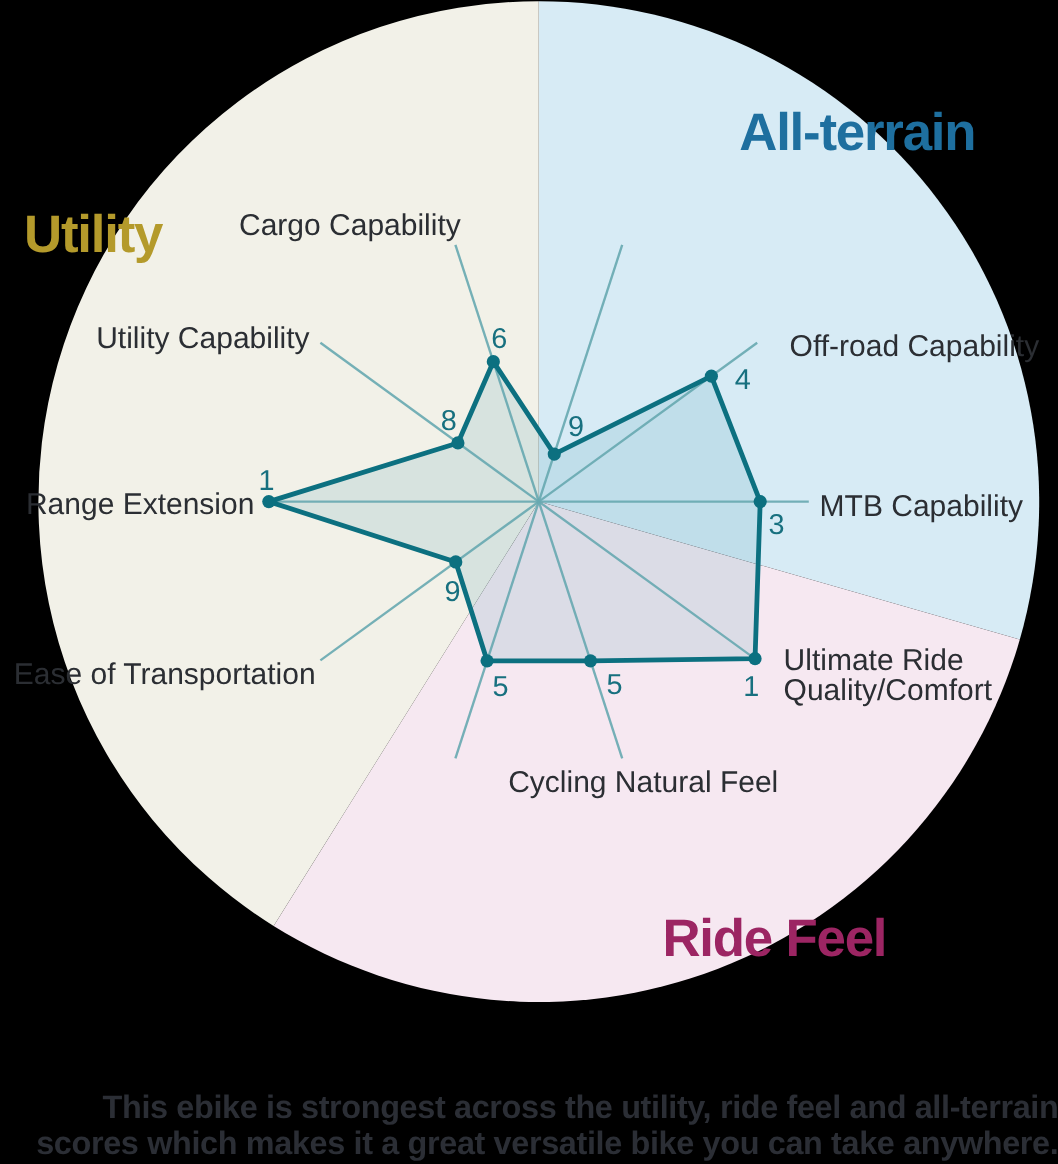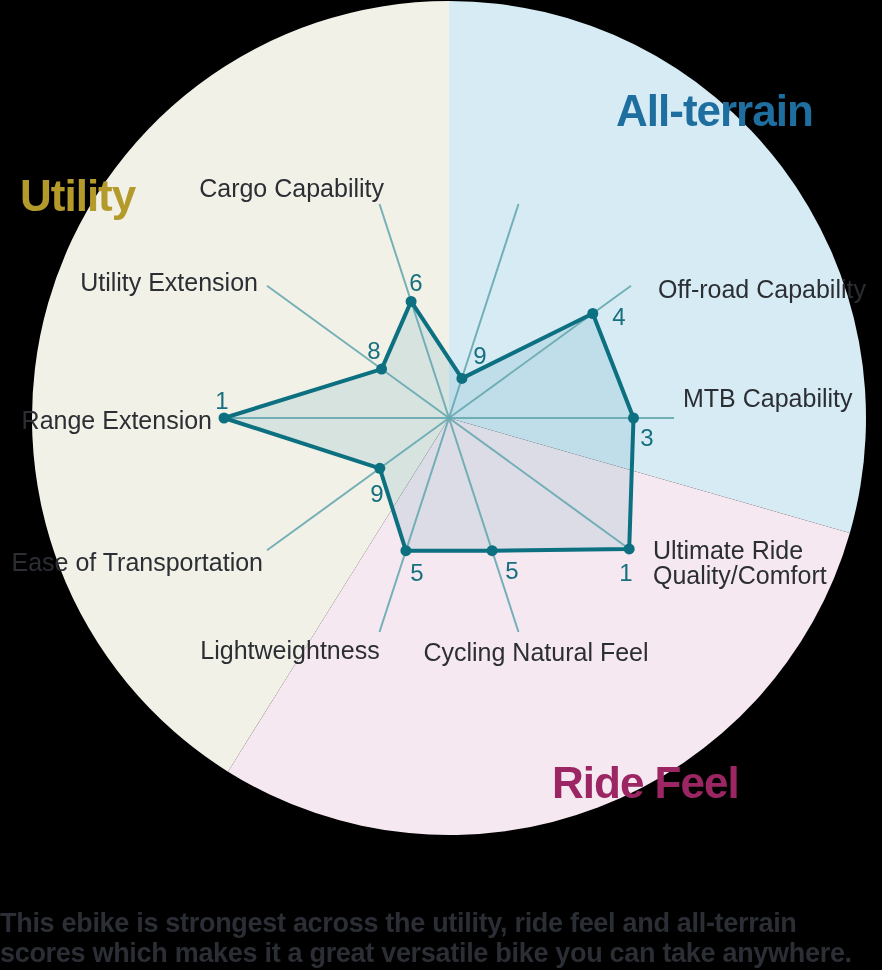--- a/index.html
+++ b/index.html
@@ -8,21 +8,21 @@
   #chart-svg{position:absolute;left:0;top:0;}
   .heading{position:absolute;font-size:44px;font-weight:700;letter-spacing:-1px;white-space:nowrap;}
   .h-allterrain{left:616px;top:86px;}
   .h-utility{left:20px;top:171px;}
   .h-ridefeel{left:552px;top:758px;}
   .axis-label{position:absolute;font-size:25px;font-weight:400;color:#2b2e33;
               line-height:25px;white-space:nowrap;}
   .axis-label span{display:block;}
   .value-label{position:absolute;font-size:24px;font-weight:500;color:#17707f;
                transform:translate(-50%,-50%);white-space:nowrap;}
-  .caption{position:absolute;left:0;top:908px;width:882px;text-align:left;
+  .caption{position:absolute;left:0;top:908px;width:882px;text-align:right;
            font-size:27px;font-weight:600;color:#2b2e35;line-height:30px;letter-spacing:-0.3px;}
 </style>
 </head>
 <body>
 
 <div class="stage">
   <svg id="chart-svg" width="882" height="970" viewBox="0 0 882 970">
       <path d="M 449 418 L 449 1 A 417 417 0 0 1 849.846127206279 532.9407773756886 Z" fill="#d7ebf5"></path>
       <path d="M 449 418 L 849.846127206279 532.9407773756886 A 417 417 0 0 1 228.0236668147536 771.6360560972297 Z" fill="#f6e8f1"></path>
       <path d="M 449 418 L 228.0236668147536 771.6360560972297 A 417 417 0 0 1 448.99999999999994 1 Z" fill="#f2f1e8"></path>
@@ -51,47 +51,44 @@
     </svg>
 
   <div class="heading h-allterrain" style="color: rgb(30, 111, 159);">All-terrain</div>
   <div class="heading h-ridefeel" style="color: rgb(156, 37, 99);">Ride Feel</div>
   <div class="heading h-utility" style="color: rgb(180, 154, 43);">Utility</div>
 
   <div class="caption">
     <div>This ebike is strongest across the utility, ride feel and all-terrain</div>
     <div>scores which makes it a great versatile bike you can take anywhere.</div>
   </div>
-<div class="axis-label" style="top: 386px; left: 683px; text-align: center;">
+<div class="axis-label" style="top: 410px; left: 683px; text-align: center;">
       <span>MTB Capability</span>
     </div>
     <div class="value-label" style="left: 647px; top: 438px;">3</div>
     <div class="axis-label" style="top: 538px; left: 653px;">
       <span>Ultimate Ride</span>
       <span>Quality/Comfort</span>
     </div>
     <div class="value-label" style="left: 626px; top: 573px;">1</div>
     <div class="axis-label" style="top: 639.5px; left: 536px; transform: translateX(-50%); text-align: center;">
       <span>Cycling Natural Feel</span>
     </div>
     <div class="value-label" style="left: 512px; top: 571px;">5</div>
-    <div class="axis-label" style="top: 637.5px; left: 290px; transform: translateX(-50%); text-align: center;">
-      <span>Lightweightness</span>
-    </div>
     <div class="value-label" style="left: 417px; top: 573px;">5</div>
     <div class="axis-label" style="top: 549.5px; right: 619px; text-align: right;">
       <span>Ease of Transportation</span>
     </div>
     <div class="value-label" style="left: 377px; top: 494px;">9</div>
     <div class="axis-label" style="top: 407.5px; right: 670px; text-align: center;">
       <span>Range Extension</span>
     </div>
     <div class="value-label" style="left: 222px; top: 401px;">1</div>
     <div class="axis-label" style="top: 269.5px; right: 624px; text-align: right;">
-      <span>Utility Extension</span>
+      <span>Utility Capability</span>
     </div>
     <div class="value-label" style="left: 374px; top: 351px;">8</div>
     <div class="axis-label" style="top: 175.5px; right: 498px; text-align: right;">
       <span>Cargo Capability</span>
     </div>
     <div class="value-label" style="left: 416px; top: 283px;">6</div>
     <div class="value-label" style="left: 480px; top: 356px;">9</div>
     <div class="axis-label" style="top: 276.5px; left: 658px;">
       <span>Off-road Capability</span>
     </div>

